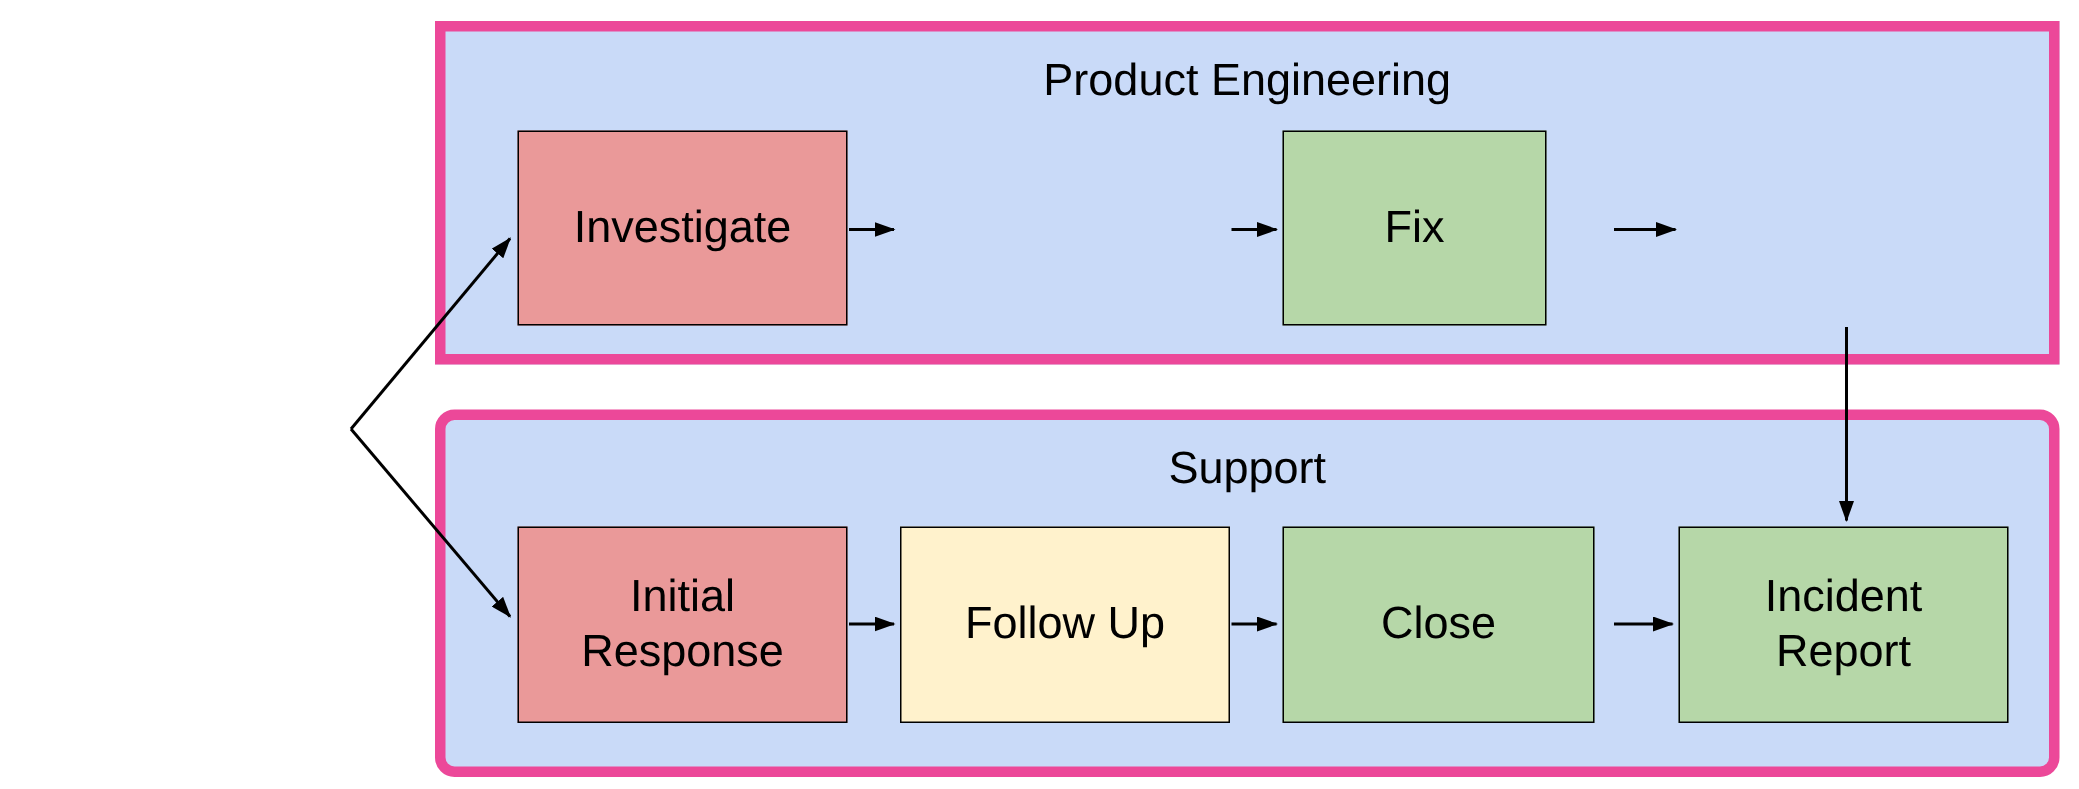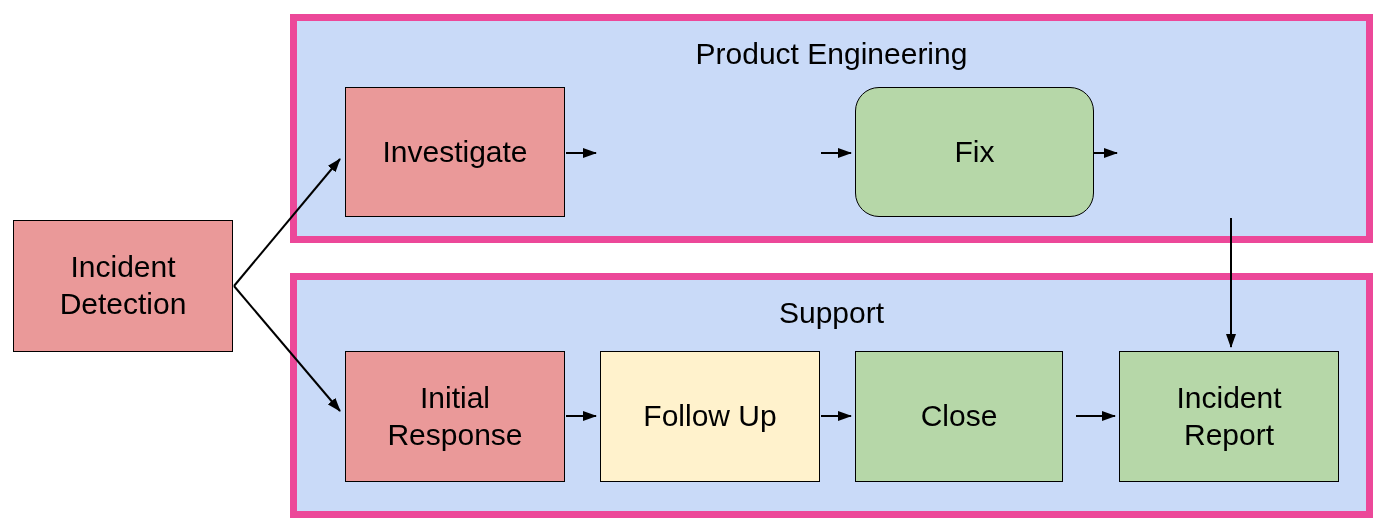--- a/index.html
+++ b/index.html
@@ -60,51 +60,48 @@
 </style>
 </head>
 <body>
 
 <div class="canvas">
 
   <div class="lane" style="left: 290px; top: 14px; width: 1083px; height: 229px; background-color: rgb(201, 218, 248);">
     <div class="lane-title">Product Engineering</div>
   </div>
 
-  <div class="lane" style="left: 290px; top: 273px; width: 1083px; height: 245px; background-color: rgb(201, 218, 248);">
+  <div class="lane" style="left: 290px; top: 273px; width: 1083px; height: 245px; background-color: rgb(201, 218, 248); border-radius: 13px;">
     <div class="lane-title">Support</div>
   </div>
 
   <svg class="arrows" width="1386" height="526">
     <defs>
       <marker id="ah" markerWidth="7" markerHeight="5" refX="6.5" refY="2.5" orient="auto">
         <path d="M0,0 L7,2.5 L0,5 z" fill="#000000"></path>
       </marker>
     </defs>
     <line x1="234" y1="286" x2="340" y2="159" marker-end="url(#ah)"></line>
     <line x1="234" y1="286" x2="340" y2="411" marker-end="url(#ah)"></line>
     <line x1="566" y1="153" x2="596" y2="153" marker-end="url(#ah)"></line>
     <line x1="821" y1="153" x2="851" y2="153" marker-end="url(#ah)"></line>
     <line x1="1076" y1="153" x2="1117" y2="153" marker-end="url(#ah)"></line>
     <line x1="566" y1="416" x2="596" y2="416" marker-end="url(#ah)"></line>
     <line x1="821" y1="416" x2="851" y2="416" marker-end="url(#ah)"></line>
     <line x1="1076" y1="416" x2="1115" y2="416" marker-end="url(#ah)"></line>
     <line x1="1231" y1="218" x2="1231" y2="347" marker-end="url(#ah)"></line>
   </svg>
 
-  <div class="node" style="left: 13px; top: 220px; width: 220px; height: 132px; background-color: rgb(234, 153, 153);">
-    <span class="node-label">Incident Detection</span>
-  </div>
 
   <div class="node" style="left: 345px; top: 87px; width: 220px; height: 130px; background-color: rgb(234, 153, 153);">
     <span class="node-label">Investigate</span>
   </div>
 
 
-  <div class="node" style="left: 855px; top: 87px; width: 239px; height: 130px; background-color: rgb(182, 215, 168); border-radius: 24px;">
+  <div class="node" style="left: 855px; top: 87px; width: 176px; height: 130px; background-color: rgb(182, 215, 168);">
     <span class="node-label">Fix</span>
   </div>
 
 
   <div class="node" style="left: 345px; top: 351px; width: 220px; height: 131px; background-color: rgb(234, 153, 153);">
     <span class="node-label">Initial Response</span>
   </div>
 
   <div class="node" style="left: 600px; top: 351px; width: 220px; height: 131px; background-color: rgb(255, 242, 204);">
     <span class="node-label">Follow Up</span>

